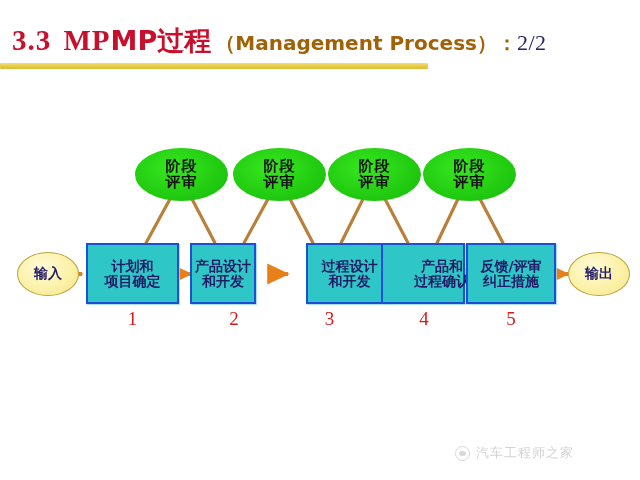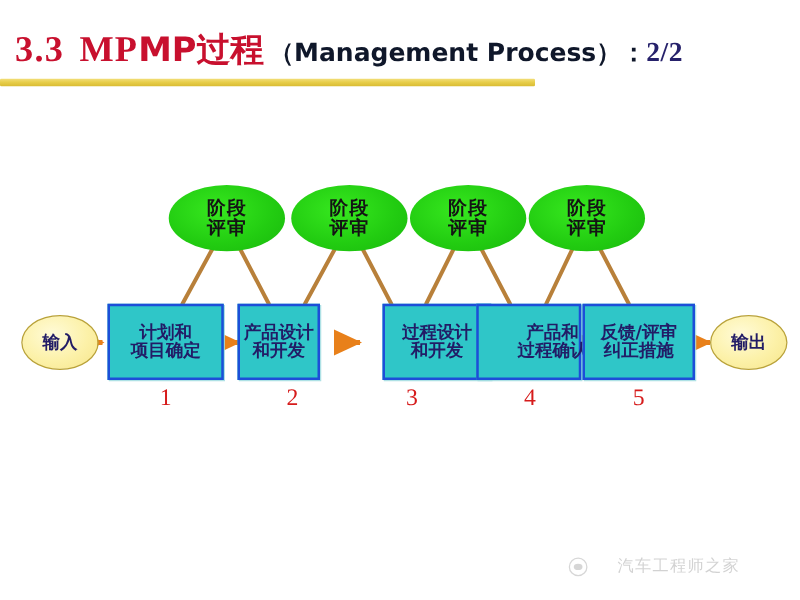--- a/index.html
+++ b/index.html
@@ -30,30 +30,30 @@
     letter-spacing: 1px;
   }
   .t-red-cjk {
     font-family: "DejaVu Sans", "Liberation Sans", sans-serif;
     font-weight: bold;
     font-size: 27px;
     color: #C8102E;
   }
   .t-navy {
     font-family: "Liberation Serif", "DejaVu Serif", serif;
-    font-weight: bold;
+    font-weight: normal;
     font-size: 22px;
     color: #26216B;
     letter-spacing: 0.5px;
   }
   .t-navy-cjk {
     font-family: "DejaVu Sans", "Liberation Sans", sans-serif;
     font-weight: bold;
     font-size: 20px;
-    color: #0f172a;
+    color: #a16207;
   }
   #title-rule {
     position: absolute;
     left: 0px; top: 63px;
     width: 428px; height: 6px;
     background: linear-gradient(180deg,#F2DE79 0%, #E8CE4B 45%, #D9BC33 100%);
     border-radius: 1px;
   }
 
   
@@ -131,21 +131,21 @@
     font-size: 14px;
     color: #221C66;
   }
 
   
   #watermark {
     position: absolute;
     left: 455px; top: 444px;
     display: flex;
     align-items: center;
-    gap: 24px;
+    gap: 6px;
     opacity: 0.26;
   }
   #watermark .wm-text {
     font-family: "DejaVu Sans", "Liberation Sans", sans-serif;
     font-size: 13px;
     color: #555555;
     letter-spacing: 1px;
   }
   #watermark .wm-logo {
     width: 15px; height: 15px;

